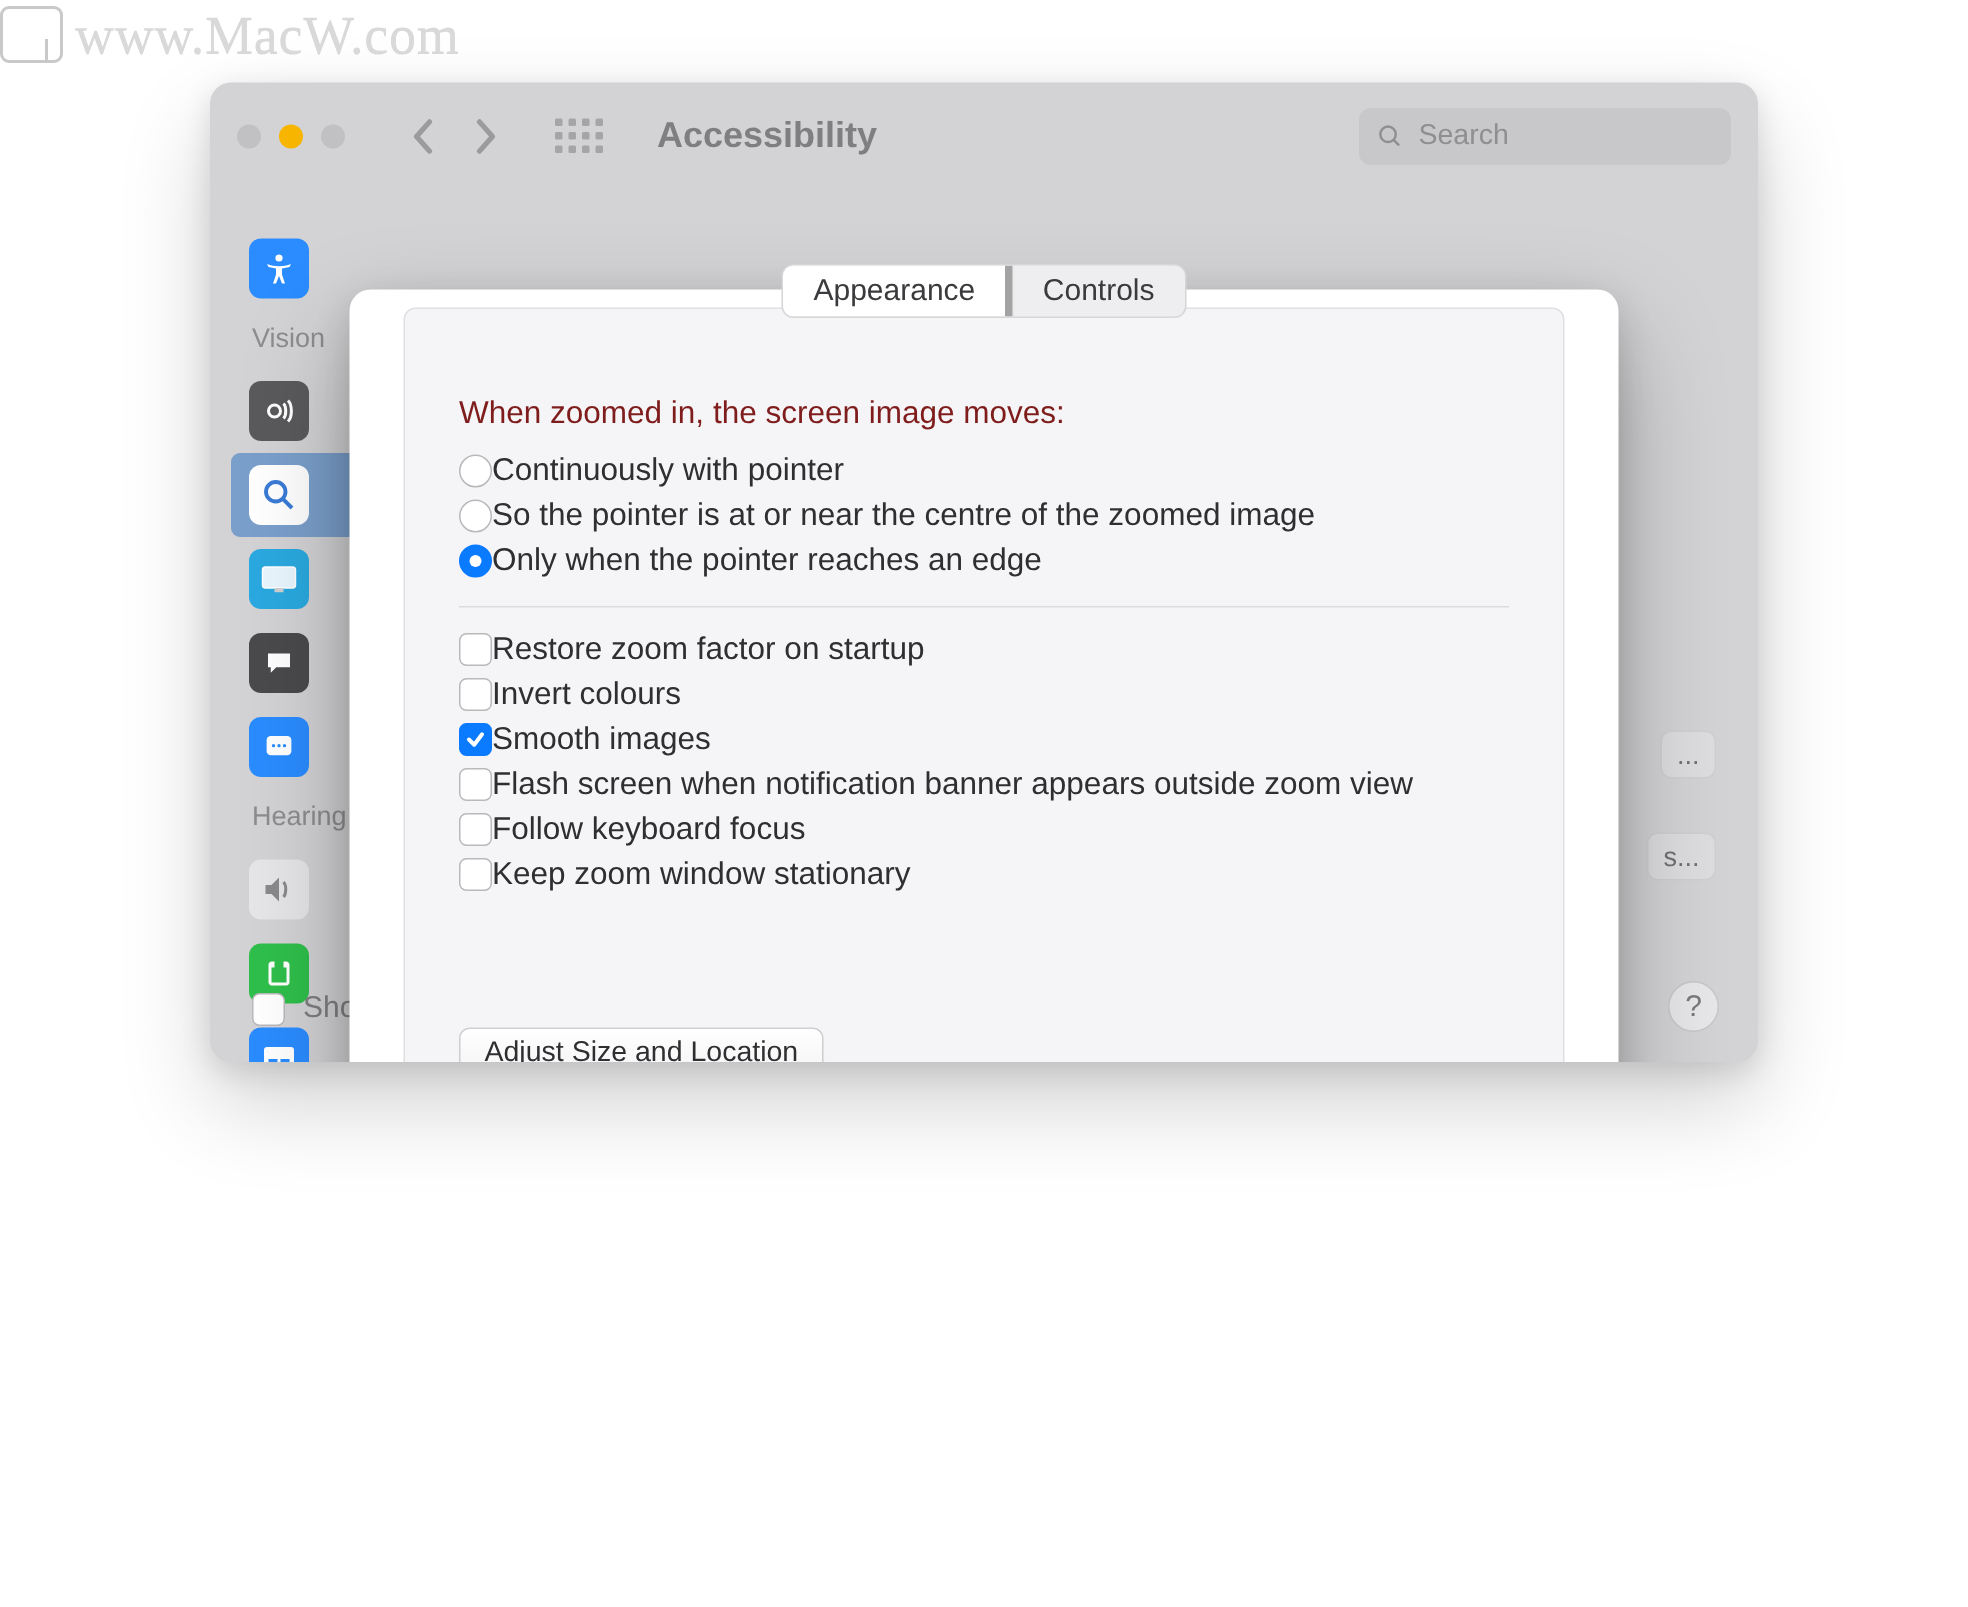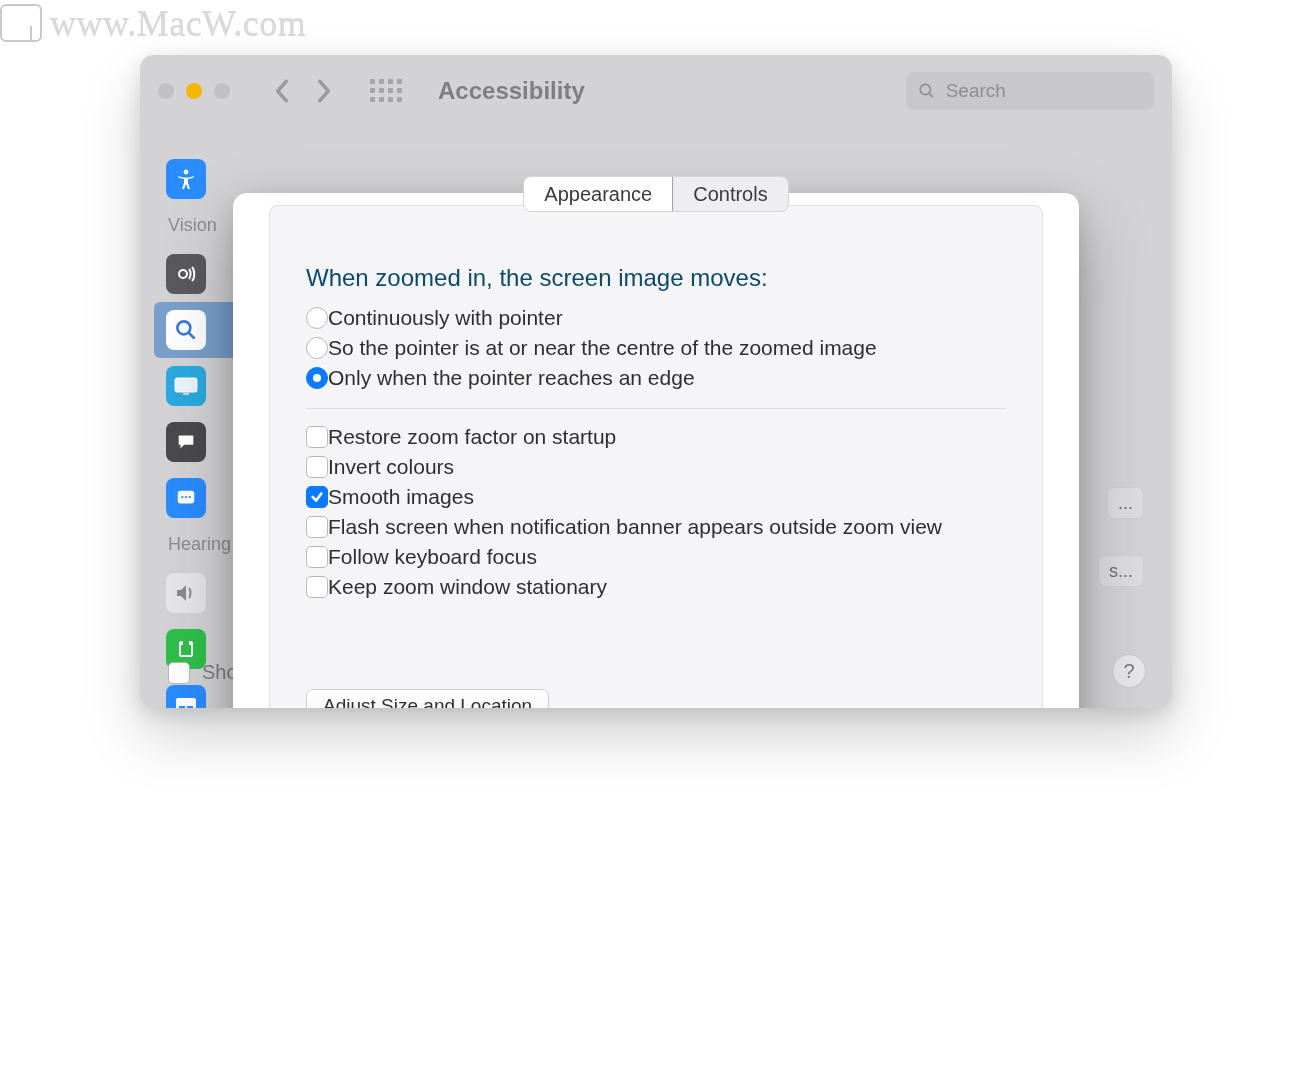--- a/index.html
+++ b/index.html
@@ -141,36 +141,36 @@
     margin-top:-12px;
   }
   .segmented .seg{
     padding:0 20px;
     display:flex; align-items:center;
     font-size:20px; color:#3b3a3d;
     cursor:pointer;
   }
   .segmented .seg.active{
     background:#ffffff;
-    border-right:1px solid #a3a3a3;
+    border-right:5px solid #a3a3a3;
     box-shadow: 0 1px 2px rgba(0,0,0,0.06);
   }
   .segmented .seg:not(.active){ color:#3b3a3d; }
 
   .panel{
     margin-top:0;
     background:#f5f4f6;
     border:1px solid #e0dfe2;
     border-radius:8px;
     padding:58px 36px 26px 36px;
     position:relative;
     margin-top:-18px;
   }
 
-  .section-title{ font-size:24px; color:#0c4a6e; margin-bottom:14px; }
+  .section-title{ font-size:21px; color:#7f1d1d; margin-bottom:14px; }
 
   .radio-row, .check-row{
     display:flex; align-items:center; 
     font-size:21px; color:#2f2e31;
     margin:6px 0;
     cursor:pointer;
   }
   .radio{
     width:22px; height:22px; border-radius:50%;
     border:1.5px solid #b9b8bb; background:#fff;

